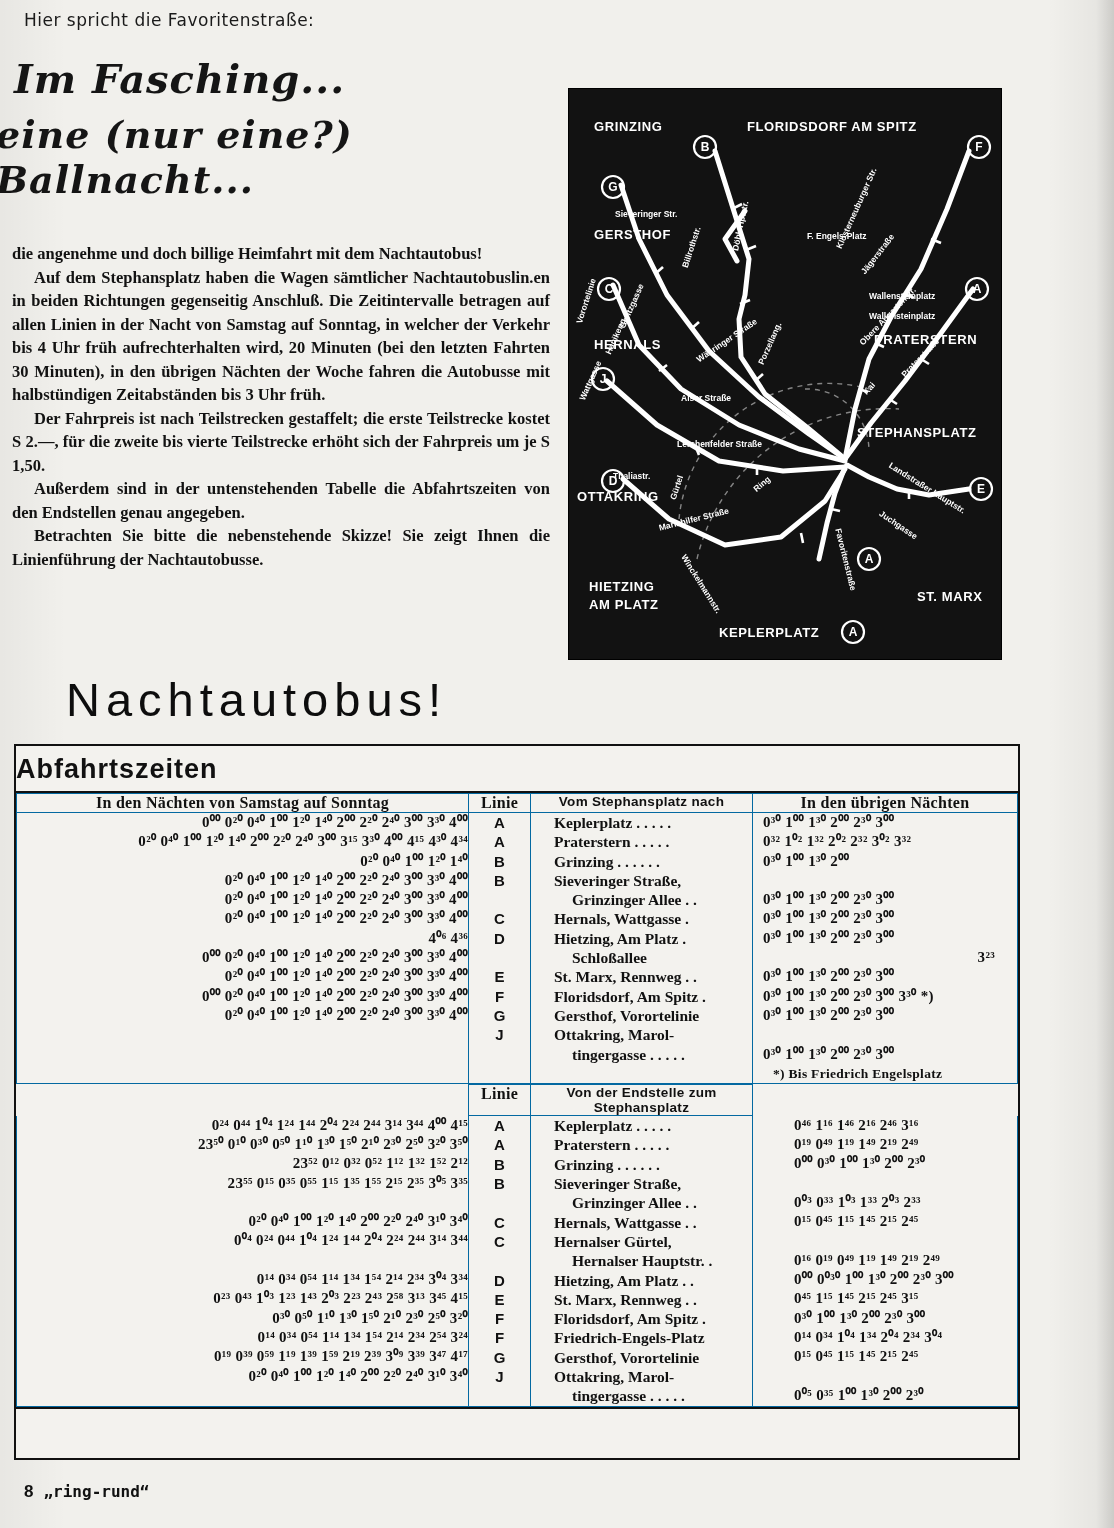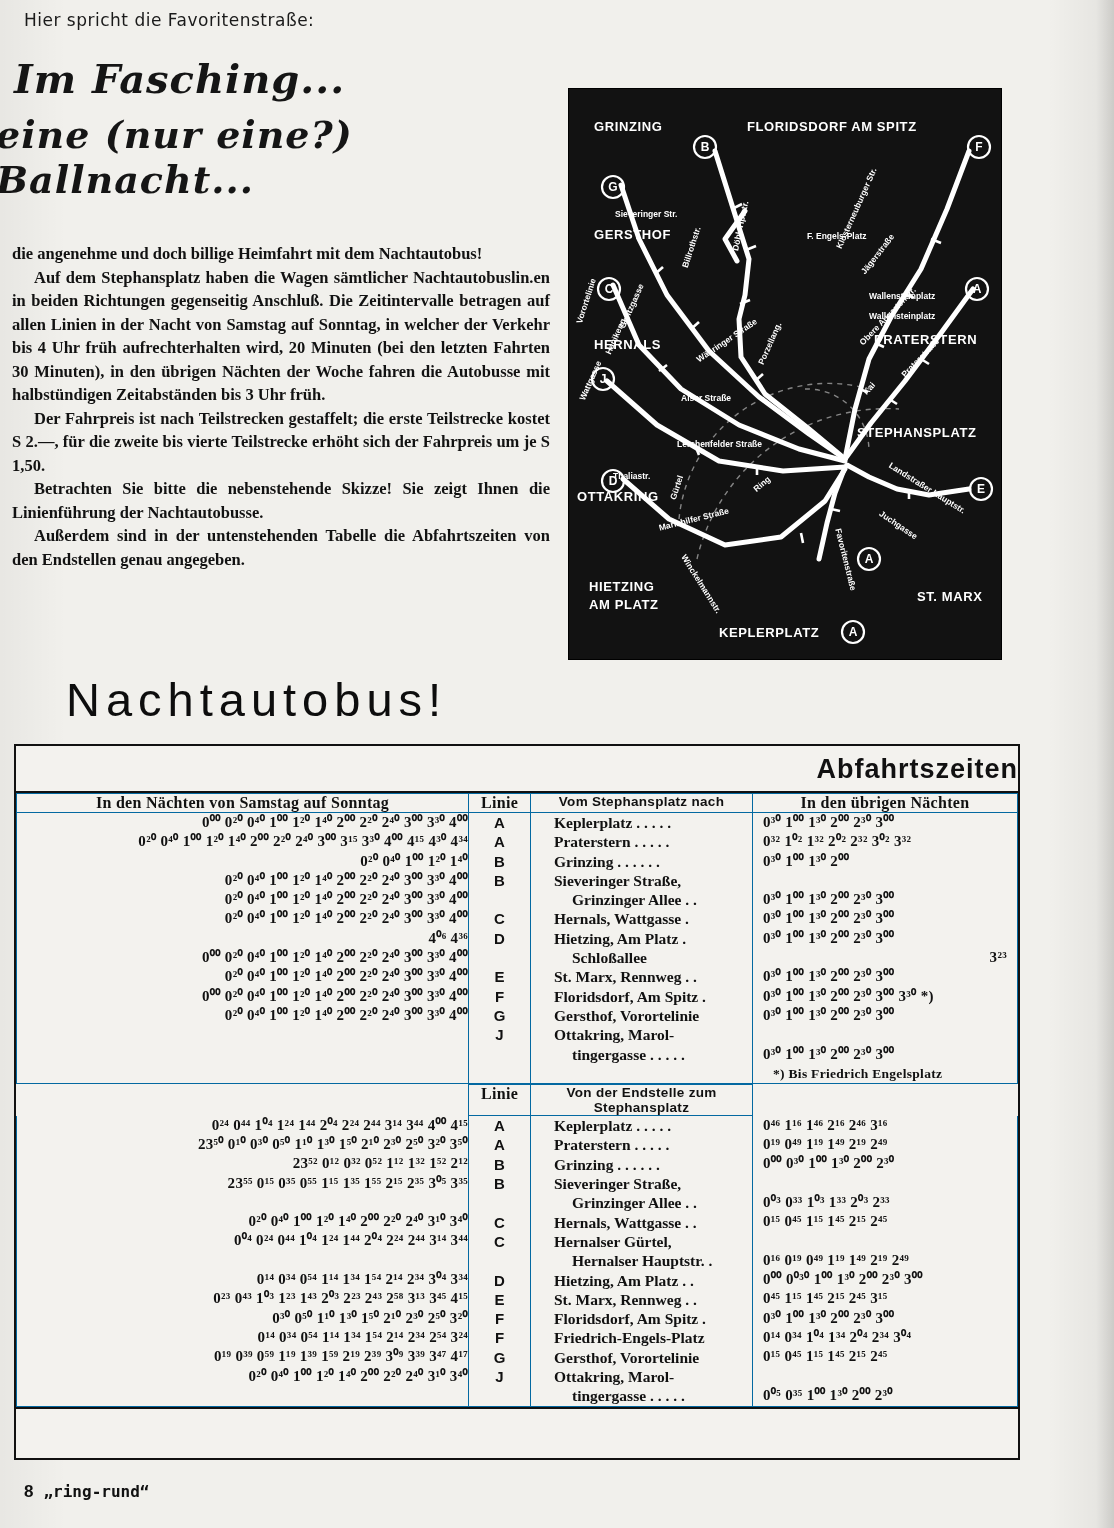--- a/index.html
+++ b/index.html
@@ -68,21 +68,21 @@
   }
   .map .big{font-size:13px;letter-spacing:0.6px;}
   .map .sm{font-size:8.5px;}
 
   
   .table-wrap{
     position:absolute;left:14px;top:744px;width:1002px;height:712px;
     border:2px solid #111;background:#f3f2ee;
   }
   .tt-title{
-    text-align:right;font-family:"Liberation Sans", sans-serif;
+    text-align:left;font-family:"Liberation Sans", sans-serif;
     font-weight:bold;font-size:27px;letter-spacing:1px;
     padding:8px 0 6px;color:#111;
   }
   .tt-rule{height:2px;background:#111;margin:0;}
   table.tt{
     width:100%;border-collapse:collapse;table-layout:fixed;
   }
   table.tt td,table.tt th{
     border:1px solid #0369a1;
     padding:0;
@@ -116,21 +116,21 @@
     padding-left:6px;white-space:nowrap;margin-left:17px;
   }
   .dest .r{display:block;}
   .dest .ind{padding-left:18px;}
   .other{
     font-family:"Liberation Serif", serif;
     font-weight:bold;font-size:15px;line-height:19.3px;
     padding-left:10px;white-space:nowrap;letter-spacing:0.3px;
   }
   .other .r{display:block;}
-  .other .ralign{text-align:right;padding-right:10px;}
+  .other .ralign{text-align:right;padding-right:22px;}
   .foot-note{
     font-family:"Liberation Serif", serif;font-weight:bold;font-size:13.5px;
     padding-left:10px;
   }
   .tt-bottom{
     font-family:"Liberation Serif", serif;font-weight:bold;font-size:15px;
     text-align:center;padding:7px 0 6px;letter-spacing:0.3px;
   }
   
   .folio{
@@ -152,22 +152,22 @@
 
   <div class="script">
     <div class="l1">Im Fasching...</div>
     <div class="l2">eine (nur eine?) Ballnacht...</div>
   </div>
 
   <div class="copy">
     <p>die angenehme und doch billige Heimfahrt mit dem Nachtautobus!</p>
     <p class="ind">Auf dem Stephansplatz haben die Wagen sämtlicher Nachtautobuslin.en in beiden Richtungen gegenseitig Anschluß. Die Zeitintervalle betragen auf allen Linien in der Nacht von Samstag auf Sonntag, in welcher der Verkehr bis 4 Uhr früh aufrechterhalten wird, 20 Minuten (bei den letzten Fahrten 30 Minuten), in den übrigen Nächten der Woche fahren die Autobusse mit halbstündigen Zeitabständen bis 3 Uhr früh.</p>
     <p class="ind">Der Fahrpreis ist nach Teilstrecken gestaffelt; die erste Teilstrecke kostet S 2.—, für die zweite bis vierte Teilstrecke erhöht sich der Fahrpreis um je S 1,50.</p>
+    <p class="ind">Außerdem sind in der untenstehenden Tabelle die Abfahrtszeiten von den Endstellen genau angegeben.</p>
     <p class="ind">Betrachten Sie bitte die nebenstehende Skizze! Sie zeigt Ihnen die Linienführung der Nachtautobusse.</p>
-    <p class="ind">Außerdem sind in der untenstehenden Tabelle die Abfahrtszeiten von den Endstellen genau angegeben.</p>
   </div>
 
   <div class="bigword">Nachtautobus!</div>
 
   <div class="map">
     <svg width="432" height="570" viewBox="0 0 432 570" xmlns="http://www.w3.org/2000/svg">
       <rect x="0" y="0" width="432" height="570" fill="#121212"></rect>
 
       <g stroke="#9a9a9a" stroke-width="1.4" fill="none" stroke-dasharray="5,5" opacity="0.85">
         <path d="M110 430 A150 150 0 0 1 300 300"></path>
@@ -609,21 +609,21 @@
           <span class="r ind">Hernalser Hauptstr. .</span>
           <span class="r">Hietzing, Am Platz  . .</span>
           <span class="r">St. Marx, Rennweg  . .</span>
           <span class="r">Floridsdorf, Am Spitz .</span>
           <span class="r">Friedrich-Engels-Platz</span>
           <span class="r">Gersthof, Vorortelinie</span>
           <span class="r">Ottakring, Marol-</span>
           <span class="r ind">tingergasse . . . . .</span>
         </div>
             </td>
-        <td class="cell" style="border-top:none;">
+        <td class="cell" style="border-top:none;padding-left:31px;">
               <div class="other">
           <span class="r">0⁴⁶ 1¹⁶ 1⁴⁶ 2¹⁶ 2⁴⁶ 3¹⁶</span>
           <span class="r">0¹⁹ 0⁴⁹ 1¹⁹ 1⁴⁹ 2¹⁹ 2⁴⁹</span>
           <span class="r">0⁰⁰ 0³⁰ 1⁰⁰ 1³⁰ 2⁰⁰ 2³⁰</span>
           <span class="r">&nbsp;</span>
           <span class="r">0⁰³ 0³³ 1⁰³ 1³³ 2⁰³ 2³³</span>
           <span class="r">0¹⁵ 0⁴⁵ 1¹⁵ 1⁴⁵ 2¹⁵ 2⁴⁵</span>
           <span class="r">&nbsp;</span>
           <span class="r">0¹⁶ 0¹⁹ 0⁴⁹ 1¹⁹ 1⁴⁹ 2¹⁹ 2⁴⁹</span>
           <span class="r">0⁰⁰ 0⁰³⁰ 1⁰⁰ 1³⁰ 2⁰⁰ 2³⁰ 3⁰⁰</span>

